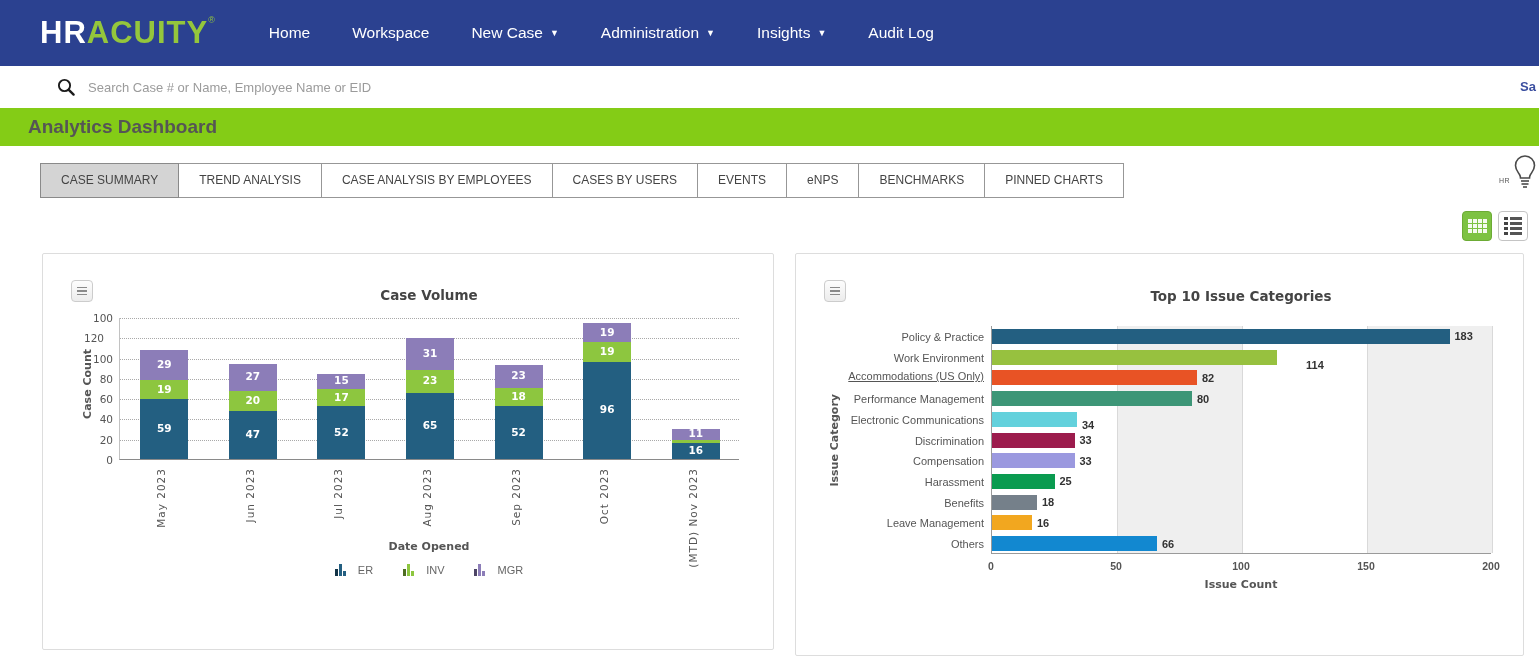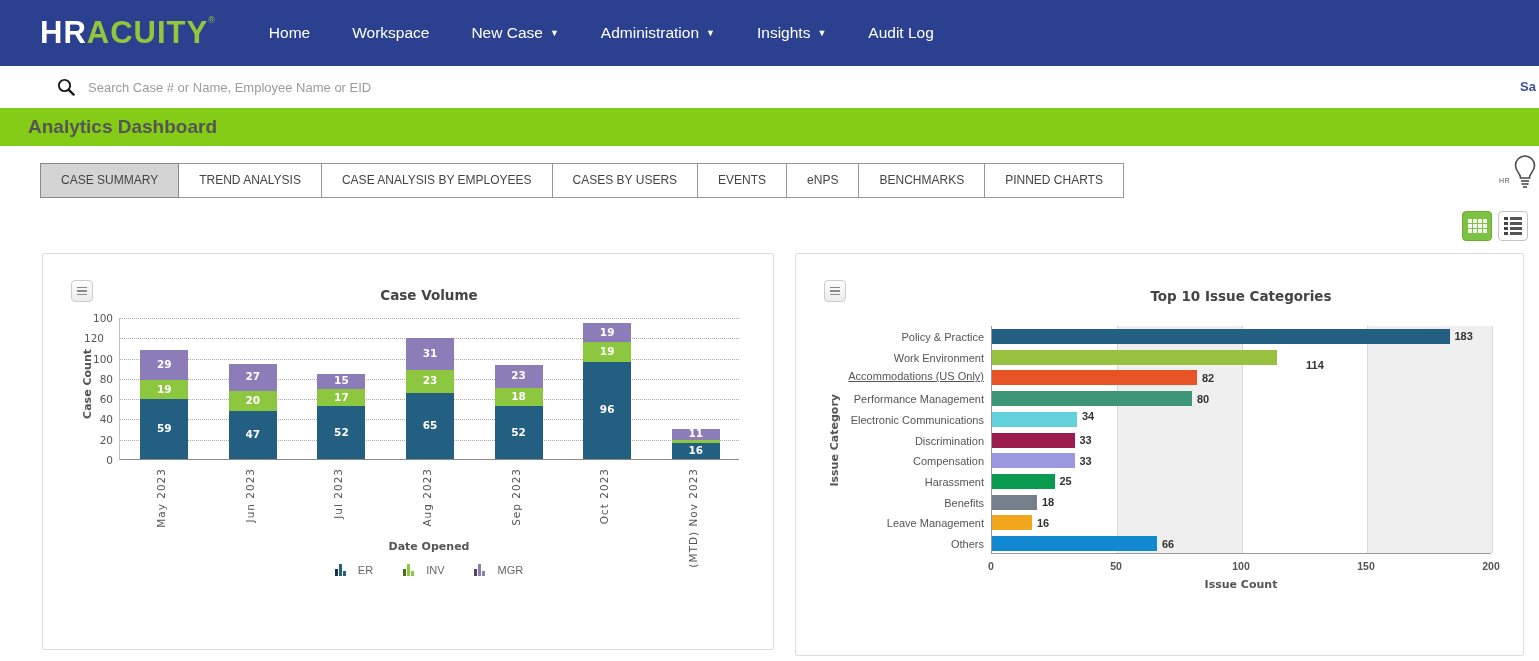--- a/index.html
+++ b/index.html
@@ -338,21 +338,21 @@
         <div class="xtick" style="left: 675px; top: 306px; width: 40px;">200</div>
         <div class="cat-label" style="left: 0px; width: 188px; top: 76.8636px;">Policy &amp; Practice</div>
         <div class="val-label" style="left: 658.5px; top: 76.3636px;">183</div>
         <div class="cat-label" style="left: 0px; width: 188px; top: 97.5909px;">Work Environment</div>
         <div class="val-label" style="left: 486px; top: 105px; margin-left: 24px;">114</div>
         <div class="cat-label" style="left: 0px; width: 188px; top: 116px; text-decoration: underline;">Accommodations (US Only)</div>
         <div class="val-label" style="left: 406px; top: 117.818px;">82</div>
         <div class="cat-label" style="left: 0px; width: 188px; top: 139.045px;">Performance Management</div>
         <div class="val-label" style="left: 401px; top: 138.545px;">80</div>
         <div class="cat-label" style="left: 0px; width: 188px; top: 159.773px;">Electronic Communications</div>
-        <div class="val-label" style="left: 286px; top: 156px;">34</div>
+        <div class="val-label" style="left: 286px; top: 165px;">34</div>
         <div class="cat-label" style="left: 0px; width: 188px; top: 180.5px;">Discrimination</div>
         <div class="val-label" style="left: 283.5px; top: 180px;">33</div>
         <div class="cat-label" style="left: 0px; width: 188px; top: 201.227px;">Compensation</div>
         <div class="val-label" style="left: 283.5px; top: 200.727px;">33</div>
         <div class="cat-label" style="left: 0px; width: 188px; top: 221.955px;">Harassment</div>
         <div class="val-label" style="left: 263.5px; top: 221.455px;">25</div>
         <div class="cat-label" style="left: 0px; width: 188px; top: 242.682px;">Benefits</div>
         <div class="val-label" style="left: 246px; top: 242.182px;">18</div>
         <div class="cat-label" style="left: 0px; width: 188px; top: 263.409px;">Leave Management</div>
         <div class="val-label" style="left: 241px; top: 262.909px;">16</div>

